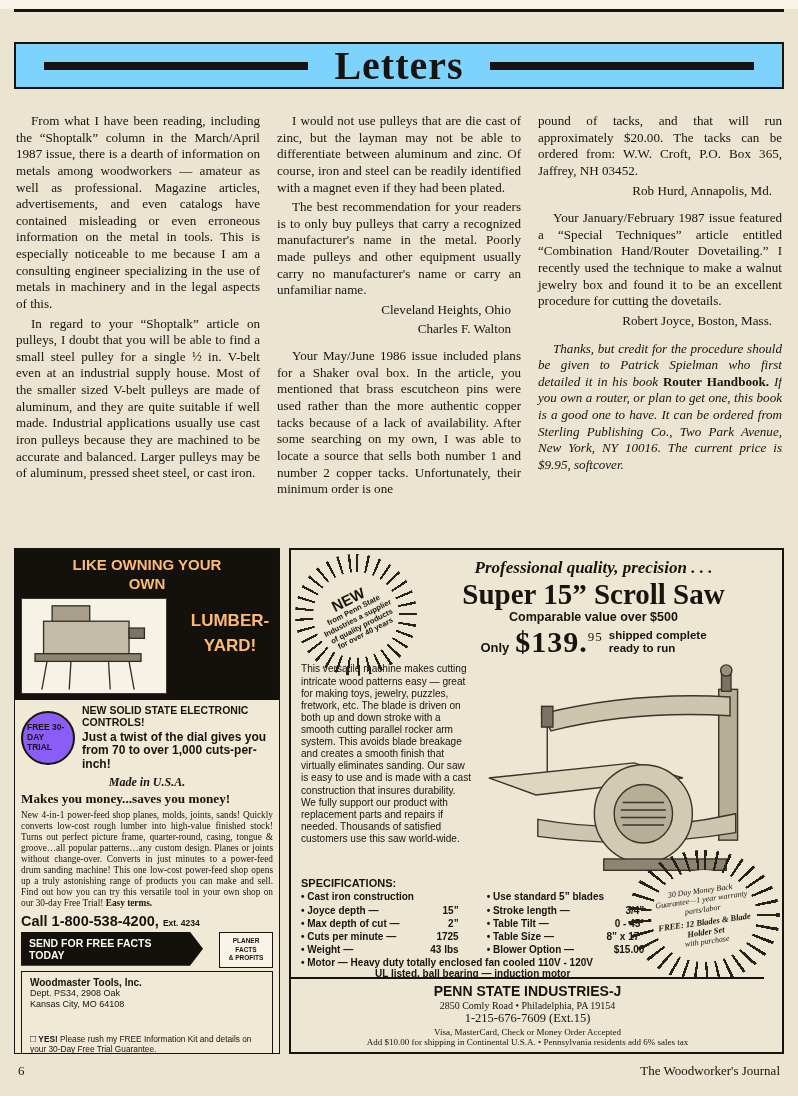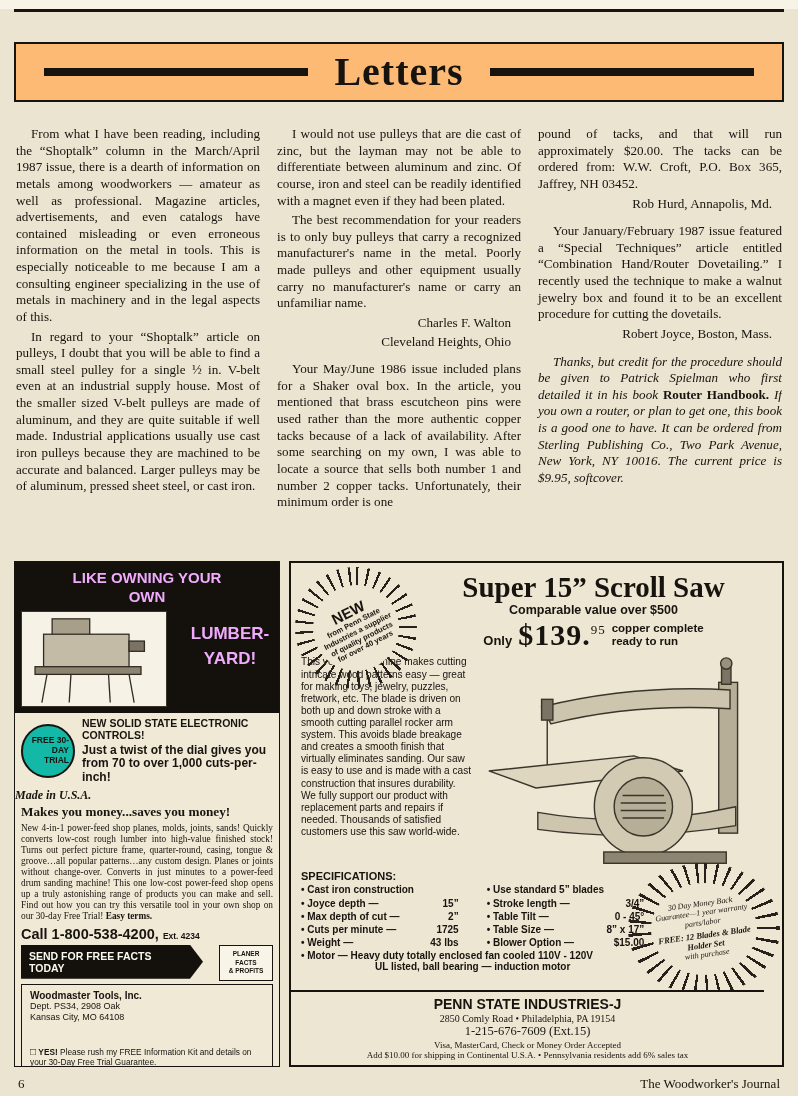--- a/index.html
+++ b/index.html
@@ -12,25 +12,25 @@
   }
   .page { width: 798px; height: 1096px; padding: 0 12px; position: relative; }
 
   .top-white { height: 9px; background: #f7f3e6; margin: 0 -12px; }
   .top-rule { height: 3px; background: #17130e; margin: 0 2px; }
 
   
   .letters-box {
     margin: 30px 2px 0;
     border: 2px solid #17130e;
-    height: 60px;
+    height: 47px;
     display: flex;
     align-items: center;
     padding: 0 28px;
-    background: #fdba74;
+    background: #7dd3fc;
   }
   .letters-bar { flex: 1; height: 8px; background: #17130e; }
   .letters-title {
     font-size: 40px; font-weight: bold; padding: 0 26px; line-height: 1;
     font-family: "Liberation Serif", serif; letter-spacing: 1px;
   }
 
   
   .columns { display: flex; gap: 17px; margin: 24px 4px 0; height: 420px; overflow: hidden; }
   .col { flex: 1; font-size: 13.1px; line-height: 1.27; text-align: justify; }
@@ -39,37 +39,37 @@
   .sig { text-align: right; padding-right: 10px; margin: 1px 0 2px; }
   .after-sig { margin-top: 11px !important; }
   .reply { font-style: italic; }
   .reply .book { font-style: normal; font-weight: bold; }
 
   
   .ads { display: flex; gap: 9px; margin: 15px 2px 0; height: 506px; }
 
   
   .wm-ad { width: 266px; border: 1.5px solid #17130e; background: #efe9d6; display: flex; flex-direction: column; overflow: hidden; }
-  .wm-black { background: #14110c; color: #f0abfc; padding: 7px 6px 6px; }
+  .wm-black { background: #14110c; color: #fdba74; padding: 7px 6px 6px; }
   .wm-h1 { font-family: "Liberation Sans", sans-serif; font-weight: bold; font-size: 15px; text-align: center; line-height: 1.25; }
   .wm-row { display: flex; gap: 20px; margin-top: 4px; }
   .wm-photo { width: 146px; height: 96px; background: #f6f2e6; border: 1px solid #3a352b; }
   .wm-h2col { flex: 1; text-align: center; padding-top: 10px; }
   .wm-h2 { font-family: "Liberation Sans", sans-serif; font-weight: bold; font-size: 17px; line-height: 1.5; }
   .wm-mid { display: flex; align-items: center; gap: 7px; padding: 4px 6px 1px; }
   .wm-badge {
     width: 54px; height: 54px; border: 2px solid #17130e; border-radius: 50%;
-    background: #14b8a6; display: flex; align-items: center; justify-content: center;
-    text-align: right; font-family: "Liberation Sans", sans-serif; font-weight: bold; font-size: 8.5px; line-height: 1.15;
+    background: #8b5cf6; display: flex; align-items: center; justify-content: center;
+    text-align: left; font-family: "Liberation Sans", sans-serif; font-weight: bold; font-size: 8.5px; line-height: 1.15;
     flex: none; padding: 4px;
   }
   .wm-controls { flex: 1; font-family: "Liberation Sans", sans-serif; font-weight: bold; }
   .wm-ctrl-h { font-size: 10.5px; line-height: 1.15; margin-bottom: 3px; }
   .wm-ctrl-s { font-size: 12px; line-height: 1.15; }
-  .wm-madein { text-align: left; font-weight: bold; font-style: italic; font-size: 12px; margin: 2px 0 1px; }
+  .wm-madein { text-align: center; font-weight: bold; font-style: italic; font-size: 12px; margin: 2px 0 1px; }
   .wm-slogan { font-weight: bold; font-size: 13.2px; margin: 0 6px; }
   .wm-body { margin: 3px 6px 2px; font-size: 9.3px; line-height: 1.18; text-align: justify; }
   .wm-call { margin: 2px 6px; font-family: "Liberation Sans", sans-serif; font-weight: bold; font-size: 14.5px; }
   .wm-ext { font-size: 8.5px; }
   .wm-bannerrow { display: flex; gap: 16px; margin: 1px 6px 2px; align-items: flex-start; }
   .wm-banner {
     flex: 1; background: #14110c; color: #fbf8ef; font-family: "Liberation Sans", sans-serif;
     font-weight: bold; font-size: 10.5px; padding: 5px 18px 5px 8px;
     clip-path: polygon(0 0, calc(100% - 13px) 0, 100% 50%, calc(100% - 13px) 100%, 0 100%);
   }
@@ -148,22 +148,22 @@
   </div>
 
   <div class="columns">
     <div class="col">
       <p>From what I have been reading, including the “Shoptalk” column in the March/April 1987 issue, there is a dearth of information on metals among woodworkers — amateur as well as professional. Magazine articles, advertisements, and even catalogs have contained misleading or even erroneous information on the metal in tools. This is especially noticeable to me because I am a consulting engineer specializing in the use of metals in machinery and in the legal aspects of this.</p>
       <p>In regard to your “Shoptalk” article on pulleys, I doubt that you will be able to find a small steel pulley for a single ½ in. V-belt even at an industrial supply house. Most of the smaller sized V-belt pulleys are made of aluminum, and they are quite suitable if well made. Industrial applications usually use cast iron pulleys because they are machined to be accurate and balanced. Larger pulleys may be of aluminum, pressed sheet steel, or cast iron.</p>
     </div>
     <div class="col">
       <p>I would not use pulleys that are die cast of zinc, but the layman may not be able to differentiate between aluminum and zinc. Of course, iron and steel can be readily identified with a magnet even if they had been plated.</p>
       <p>The best recommendation for your readers is to only buy pulleys that carry a recognized manufacturer's name in the metal. Poorly made pulleys and other equipment usually carry no manufacturer's name or carry an unfamiliar name.</p>
+      <div class="sig">Cleveland Heights, Ohio</div>
       <div class="sig">Charles F. Walton</div>
-      <div class="sig">Cleveland Heights, Ohio</div>
       <p class="after-sig">Your May/June 1986 issue included plans for a Shaker oval box. In the article, you mentioned that brass escutcheon pins were used rather than the more authentic copper tacks because of a lack of availability. After some searching on my own, I was able to locate a source that sells both number 1 and number 2 copper tacks. Unfortunately, their minimum order is one</p>
     </div>
     <div class="col">
       <p class="noindent">pound of tacks, and that will run approximately $20.00. The tacks can be ordered from: W.W. Croft, P.O. Box 365, Jaffrey, NH 03452.</p>
       <div class="sig">Rob Hurd, Annapolis, Md.</div>
       <p class="after-sig">Your January/February 1987 issue featured a “Special Techniques” article entitled “Combination Hand/Router Dovetailing.” I recently used the technique to make a walnut jewelry box and found it to be an excellent procedure for cutting the dovetails.</p>
       <div class="sig">Robert Joyce, Boston, Mass.</div>
       <p class="reply after-sig"><span>Thanks, but credit for the procedure should be given to Patrick Spielman who first detailed it in his book </span><span class="book">Router Handbook.</span><span> If you own a router, or plan to get one, this book is a good one to have. It can be ordered from Sterling Publishing Co., Two Park Avenue, New York, NY 10016. The current price is $9.95, softcover.</span></p>
     </div>
   </div>
@@ -237,26 +237,27 @@
       <div class="burst burst-new">
         <div class="rays"></div>
         <div class="core"></div>
         <div class="btxt">
           <div class="bword">NEW</div>
           <div class="brest">from Penn State Industries a supplier of quality products for over 40 years</div>
         </div>
       </div>
 
       <div class="ps-header">
+        <div class="ps-tagline">Professional quality, precision . . .</div>
         <div class="ps-title">Super 15” Scroll Saw</div>
         <div class="ps-value">Comparable value over $500</div>
         <div class="ps-pricerow">
           <span class="ps-only">Only</span>
           <span class="ps-price"><span>$139.</span><span class="ps-sup">95</span></span>
-          <span class="ps-shipped"><span>copper complete</span><br><span>ready to run</span></span>
+          <span class="ps-shipped"><span>shipped complete</span><br><span>ready to run</span></span>
         </div>
       </div>
 
       <div class="ps-main">
         <div class="ps-copy">This versatile machine makes cutting intricate wood patterns easy — great for making toys, jewelry, puzzles, fretwork, etc. The blade is driven on both up and down stroke with a smooth cutting parallel rocker arm system. This avoids blade breakage and creates a smooth finish that virtually eliminates sanding. Our saw is easy to use and is made with a cast construction that insures durability. We fully support our product with replacement parts and repairs if needed. Thousands of satisfied customers use this saw world-wide.</div>
         <div class="ps-art">
           <svg viewBox="0 0 300 225" width="100%" height="100%" preserveAspectRatio="xMidYMid meet">
             <g stroke="#3a352b" stroke-width="1.5">
               <rect x="250" y="28" width="20" height="160" fill="#b7ae97"></rect>
               <path d="M62 54 Q160 30 262 36 L262 56 Q160 50 72 72 Z" fill="#cdc5ae"></path>

